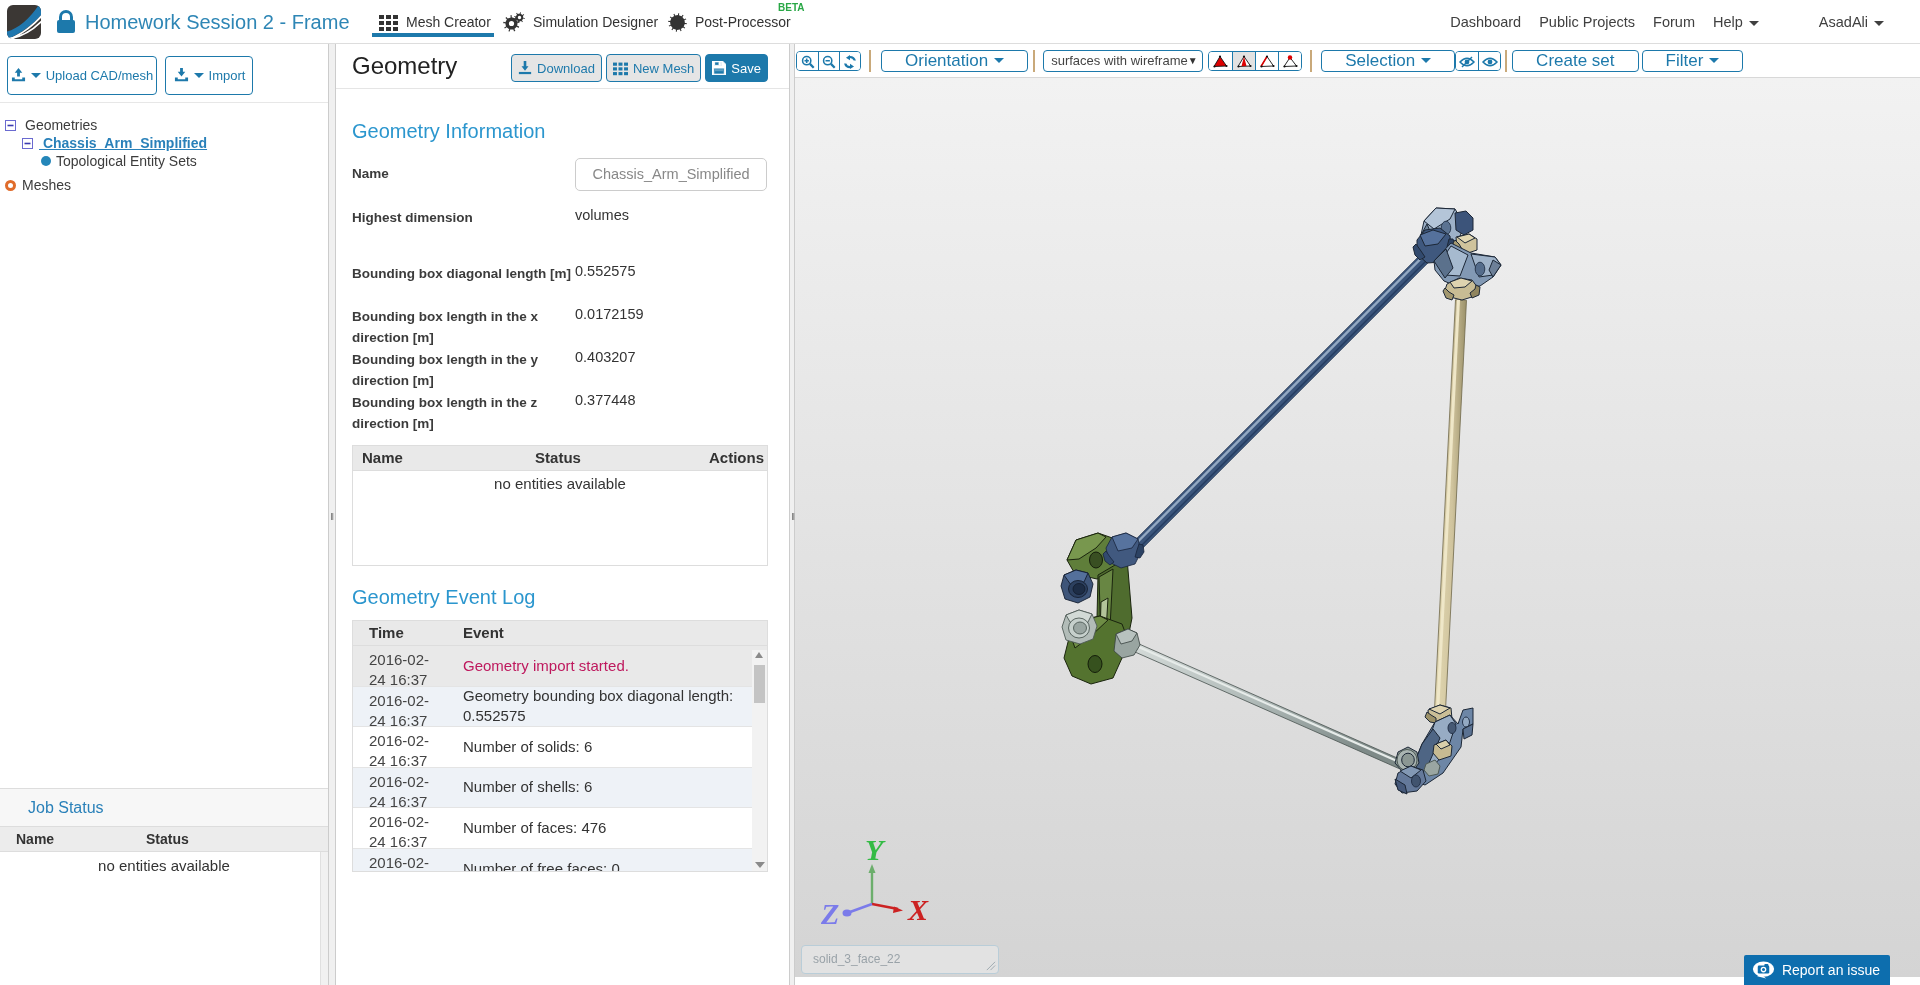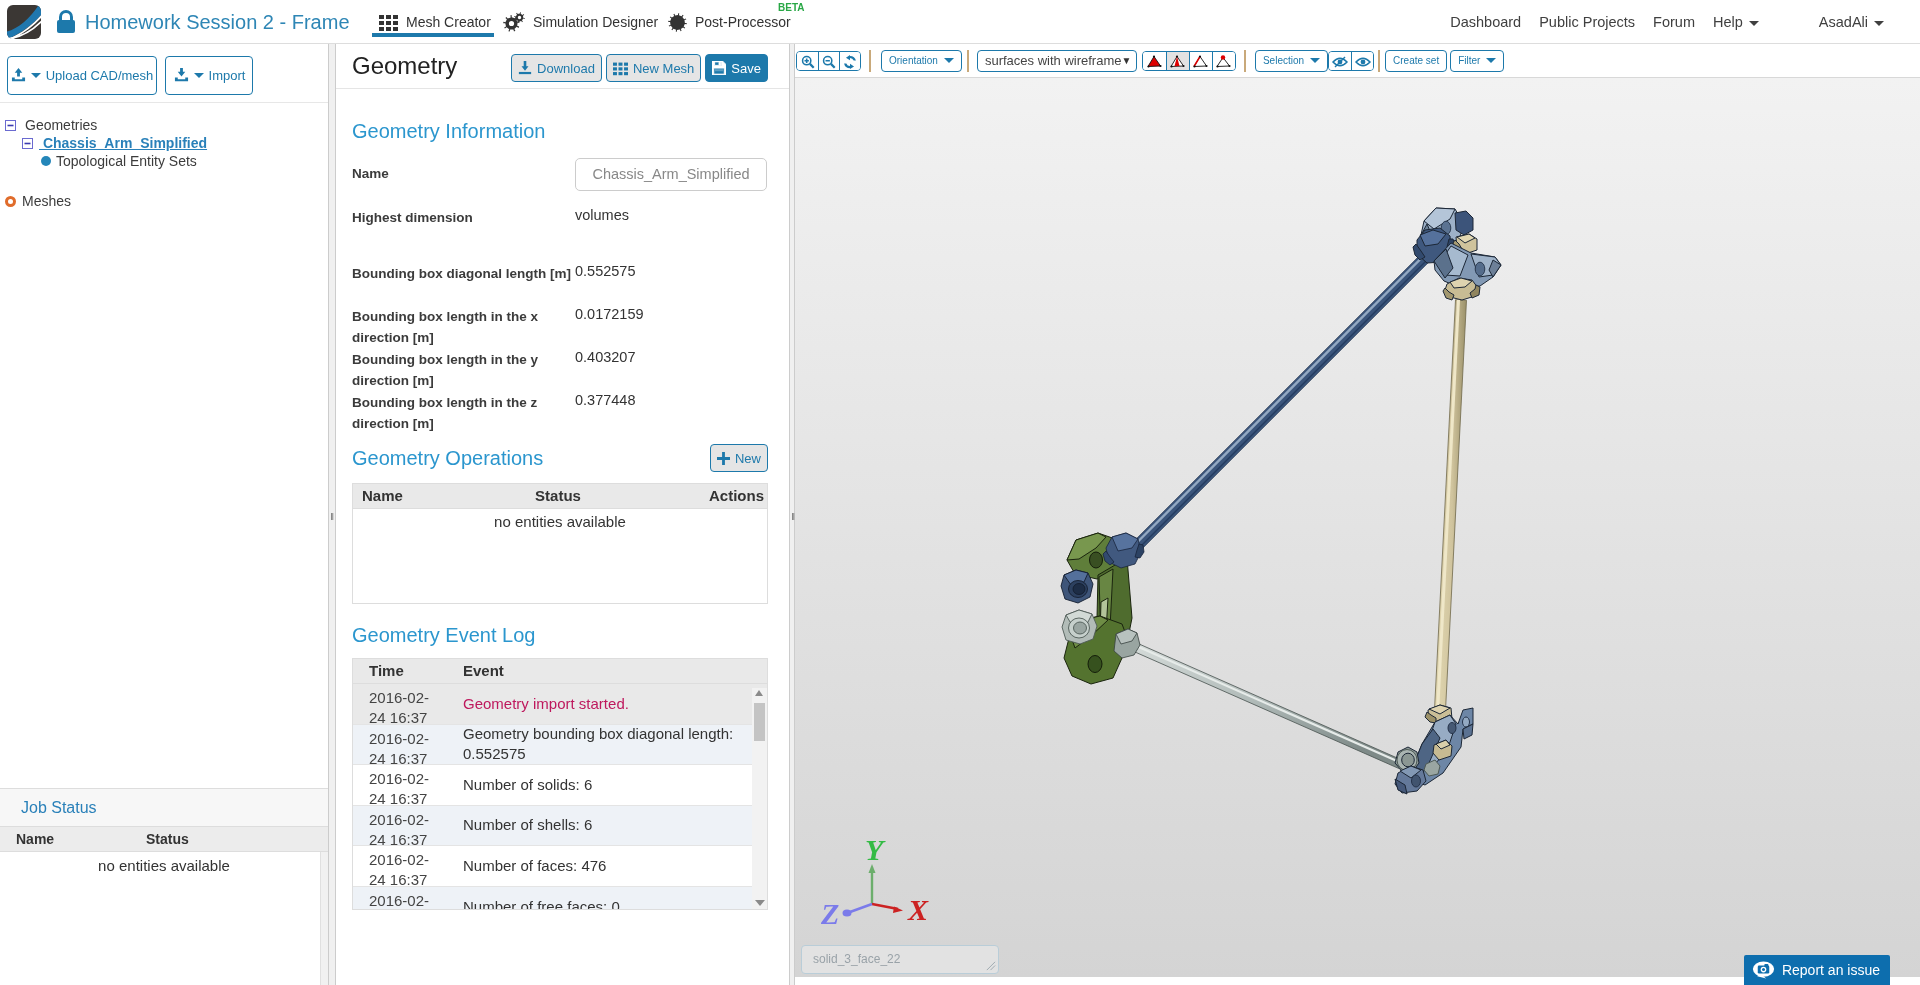--- a/index.html
+++ b/index.html
@@ -27,21 +27,21 @@
 .ghandle { position:absolute; top:468px; left:0; width:6px; color:#666; font-size:9px; text-align:center; }
 #viewport { position:absolute; left:795px; top:44px; width:1125px; height:941px; background:#fff; }
 
 #lbtns { padding:12px 7px 7px; border-bottom:1px solid #e7e7e7; }
 .obtn { display:inline-flex; align-items:center; justify-content:center; border:1px solid #1d79ab; color:#1d79ab; background:#fff; border-radius:4px; font-size:13px; height:39px; padding:0 3px; font-family:inherit; white-space:nowrap; }
 .obtn .caret { border-top-color:#1d79ab; margin:0 5px 0 5px; flex:none; }
 .obtn svg, .bbtn svg, .tbtn svg { flex:none; }
 #tree { padding:13px 5px; font-size:14px; color:#3c3c3c; }
 .trow { display:flex; align-items:center; height:18px; }
 #jobstatus { position:absolute; left:0; bottom:0; width:328px; height:197px; }
-#jsheader { height:39px; background:#f7f7f7; border-top:1px solid #ddd; border-bottom:1px solid #ddd; display:flex; align-items:center; padding-left:21px; color:#2980b9; font-size:16px; }
+#jsheader { height:39px; background:#f7f7f7; border-top:1px solid #ddd; border-bottom:1px solid #ddd; display:flex; align-items:center; padding-left:28px; color:#2980b9; font-size:16px; }
 #jstable-h { height:25px; background:#ececec; border-bottom:1px solid #ddd; display:flex; font-size:14px; font-weight:bold; color:#333; align-items:center; }
 #jsempty { text-align:center; font-size:15px; color:#333; padding-top:5px; }
 
 #chead { height:45px; border-bottom:1px solid #e5e5e5; position:relative; }
 #chead h1 { position:absolute; left:16px; top:8px; font-size:24px; font-weight:normal; color:#222; }
 #cheadbtns { position:absolute; right:21px; top:10px; display:flex; gap:4px; }
 .bbtn { display:inline-flex; align-items:center; justify-content:center; border:1px solid #1d79ab; color:#1d79ab; background:#e5e5e5; border-radius:4px; font-size:13px; height:28px; padding:0 6px; }
 .bbtn.solid { background:#1d79ab; color:#fff; }
 .bbtn svg { margin-right:5px; }
 .sechead { color:#2b96ce; font-size:20px; }
@@ -53,21 +53,21 @@
 .evrow { display:flex; border-bottom:1px solid #e4e4e4; height:40.5px; color:#333; }
 .evtime { width:110px; padding:4px 0 0 16px; line-height:20px; color:#444; }
 .evtext { flex:1; display:flex; align-items:center; padding-right:26px; line-height:20px; }
 #evscroll { position:absolute; right:0; top:29px; width:15px; height:221px; background:#f2f2f2; }
 
 #vtoolbar { position:absolute; left:0; top:0; width:1125px; height:33px; background:#fff; display:flex; align-items:center; }
 .tbgroup { display:flex; border:1px solid #1d79ab; border-radius:4px; overflow:hidden; height:20px; }
 .tbtn { width:21px; height:20px; display:flex; align-items:center; justify-content:center; border-left:1px solid #1d79ab; background:#fff; }
 .tbtn:first-child { border-left:none; }
 .tsep { width:2px; height:22px; background:#c9a97a; }
-.tbbtn { display:inline-flex; align-items:center; border:1px solid #1d79ab; color:#1d79ab; border-radius:4px; font-size:10px; height:22px; padding:0 7px; background:#fff; }
+.tbbtn { display:inline-flex; align-items:center; border:1px solid #1d79ab; color:#1d79ab; border-radius:4px; font-size:17px; height:22px; padding:0 23px; background:#fff; }
 #canvas { position:absolute; left:0; top:33px; width:1125px; height:900px; background:linear-gradient(#f2f2f2,#d4d4d4); border-top:1px solid #d8d8d8; overflow:hidden; }
 #scenebox { position:absolute; right:42px; top:36px; width:238px; height:35px; border:1px solid #aed3e3; border-radius:5px; color:#7d93a5; font-size:13px; display:flex; align-items:center; padding-left:14px; }
 #solidbox { position:absolute; left:6px; bottom:3px; width:198px; height:29px; background:#e2e2e2; border:1px solid #b9cdd8; border-radius:4px; color:#99a2a8; font-size:12px; line-height:27px; padding-left:11px; }
 #whitestrip { position:absolute; left:0; bottom:0; width:1125px; height:8px; background:#fff; }
 #report { position:absolute; right:30px; bottom:0; height:30px; background:#0d6eae; color:#fff; font-size:14px; display:flex; align-items:center; padding:0 10px 0 8px; border-radius:2px 2px 0 0; }
 #report svg { margin-right:7px; }
 </style>
 </head>
 <body>
 <div id="nav">
@@ -153,21 +153,21 @@
           <rect x="2.5" y="4.7" width="6" height="1.6" fill="#3b3bb0"></rect>
         </svg>Geometries</div>
     <div class="trow" style="padding-left:17px">
         <svg width="11" height="11" viewBox="0 0 11 11" style="margin-right:6px">
           <rect x="0.5" y="0.5" width="10" height="10" fill="#fff" stroke="#6a6ad0"></rect>
           <rect x="2.5" y="4.7" width="6" height="1.6" fill="#3b3bb0"></rect>
         </svg>
         <span style="color:#2980b9;font-weight:bold;text-decoration:underline">&nbsp;Chassis_Arm_Simplified</span>
       </div>
     <div class="trow" style="padding-left:36px"><span style="width:10px;height:10px;border-radius:50%;background:#2486b9;display:inline-block;margin-right:5px"></span>Topological Entity Sets</div>
-    <div class="trow" style="margin-top:22px"><span style="width:11px;height:11px;border-radius:50%;background:#fff;border:3px solid #e06c2b;display:inline-block;margin-right:6px"></span>Meshes</div>
+    <div class="trow" style="margin-top:6px"><span style="width:11px;height:11px;border-radius:50%;background:#fff;border:3px solid #e06c2b;display:inline-block;margin-right:6px"></span>Meshes</div>
   </div>
   <div id="lscroll" style="position:absolute;right:0;bottom:0;width:8px;height:197px;background:#f1f1f1;border-left:1px solid #e0e0e0"></div>
   <div id="jobstatus">
     <div id="jsheader">Job Status</div>
     <div id="jstable-h">
         <span style="padding-left:16px;width:146px">Name</span>
         <span>Status</span>
       </div>
     <div id="jsempty">no entities available</div>
   </div>
@@ -226,26 +226,20 @@
         <span class="fvalue">0.0172159</span>
       </div>
     <div class="frow" style="margin-top:1px;height:42px">
         <span class="flabel">Bounding box length in the y direction [m]</span>
         <span class="fvalue">0.403207</span>
       </div>
     <div class="frow" style="margin-top:1px;height:42px">
         <span class="flabel">Bounding box length in the z direction [m]</span>
         <span class="fvalue">0.377448</span>
       </div>
-    <div style="display:flex;justify-content:space-between;align-items:center;margin-top:10px">
-      <span class="sechead">Geometry Operations</span>
-      <span class="bbtn" style="margin-right:5px"><svg width="13" height="13" viewBox="0 0 12 12">
-            <path fill="#1d79ab" d="M4.7,0 h2.6 v4.7 h4.7 v2.6 h-4.7 v4.7 h-2.6 v-4.7 h-4.7 v-2.6 h4.7 Z"></path>
-          </svg>New</span>
-    </div>
     <div style="margin-top:11px;border:1px solid #ddd;width:416px;height:121px">
       <div style="display:flex;background:#e9e9e9;border-bottom:1px solid #ddd;font-weight:bold;font-size:15px;color:#333;padding:3px 0 4px">
           <span style="padding-left:9px;width:120px">Name</span>
           <span style="width:170px;text-align:center">Status</span>
           <span style="flex:1;text-align:right;padding-right:3px">Actions</span>
         </div>
       <div style="text-align:center;font-size:15px;color:#333;padding-top:4px">no entities available</div>
     </div>
     <div class="sechead" style="margin-top:20px">Geometry Event Log</div>
     <div id="evlog" style="margin-top:11px;border:1px solid #ddd;width:416px;height:252px;position:relative;font-size:15px;overflow:hidden">

